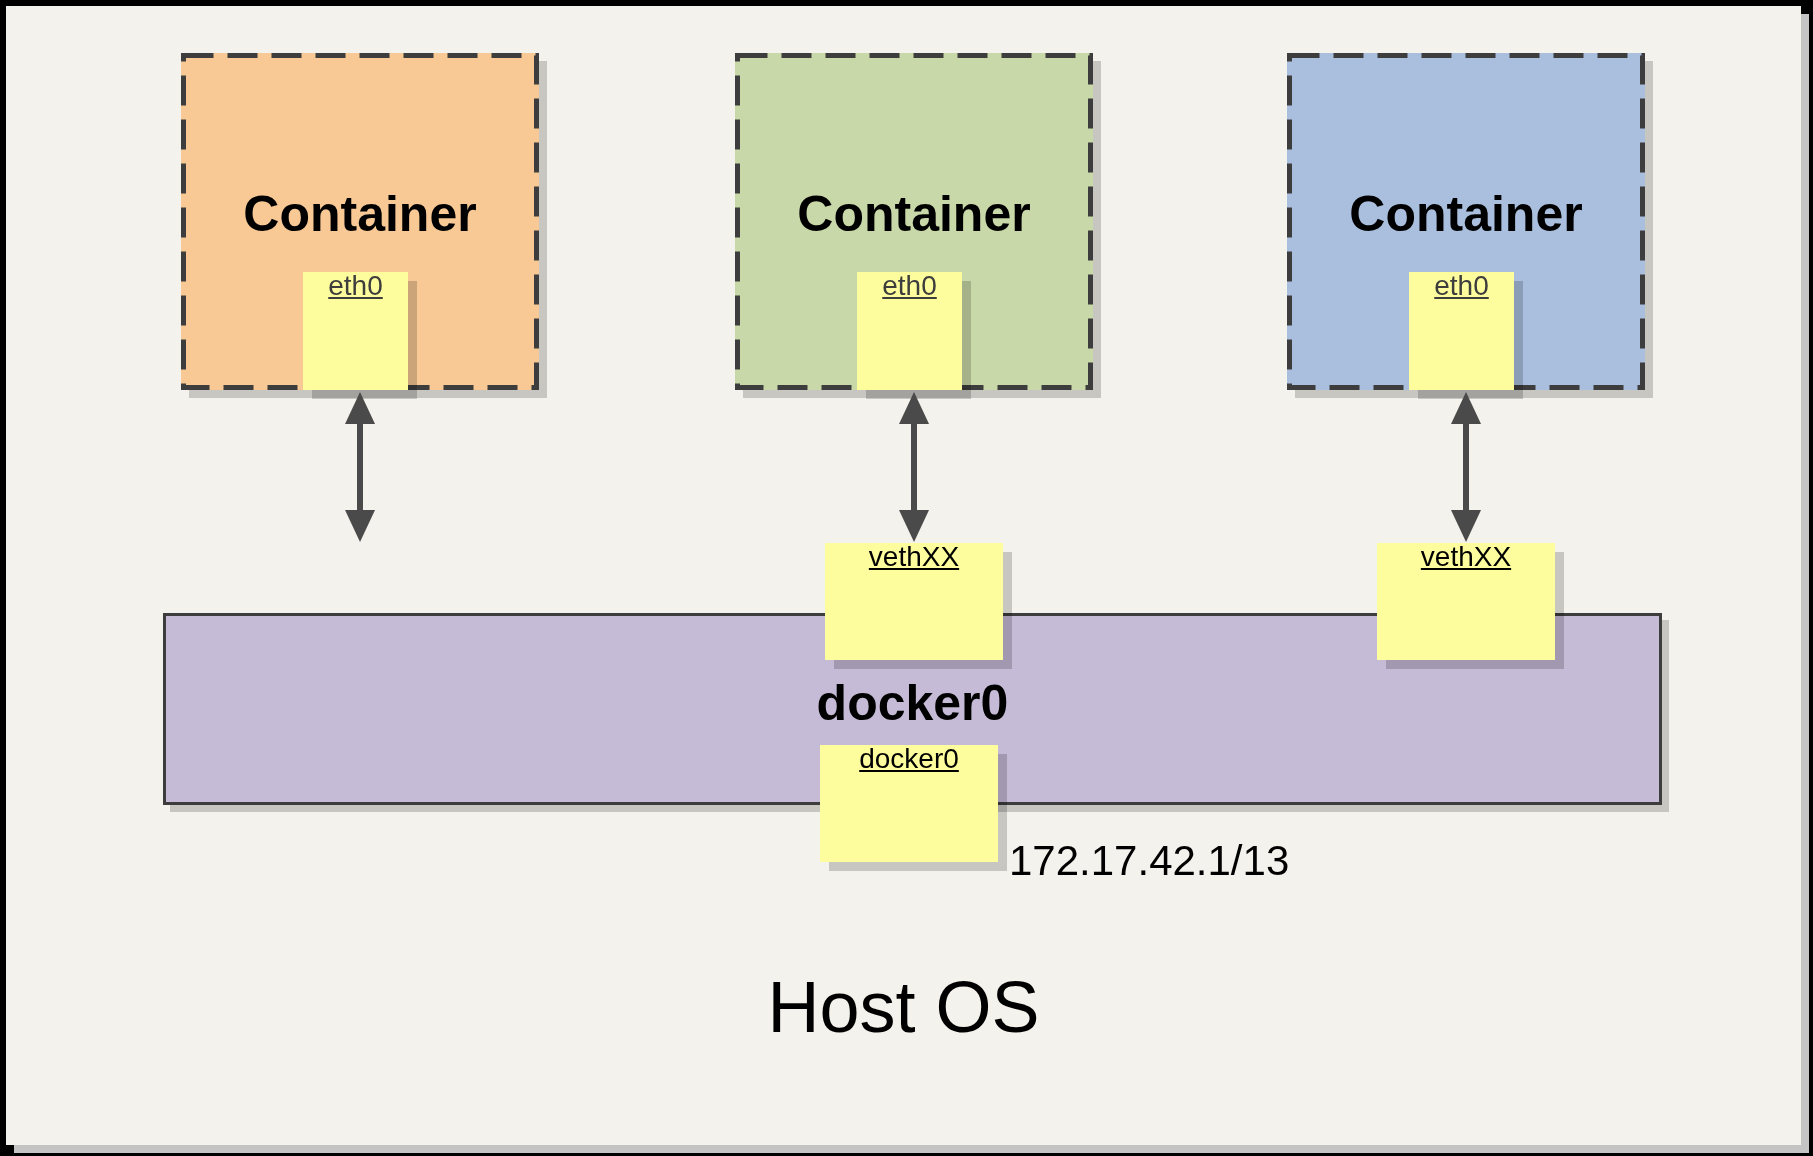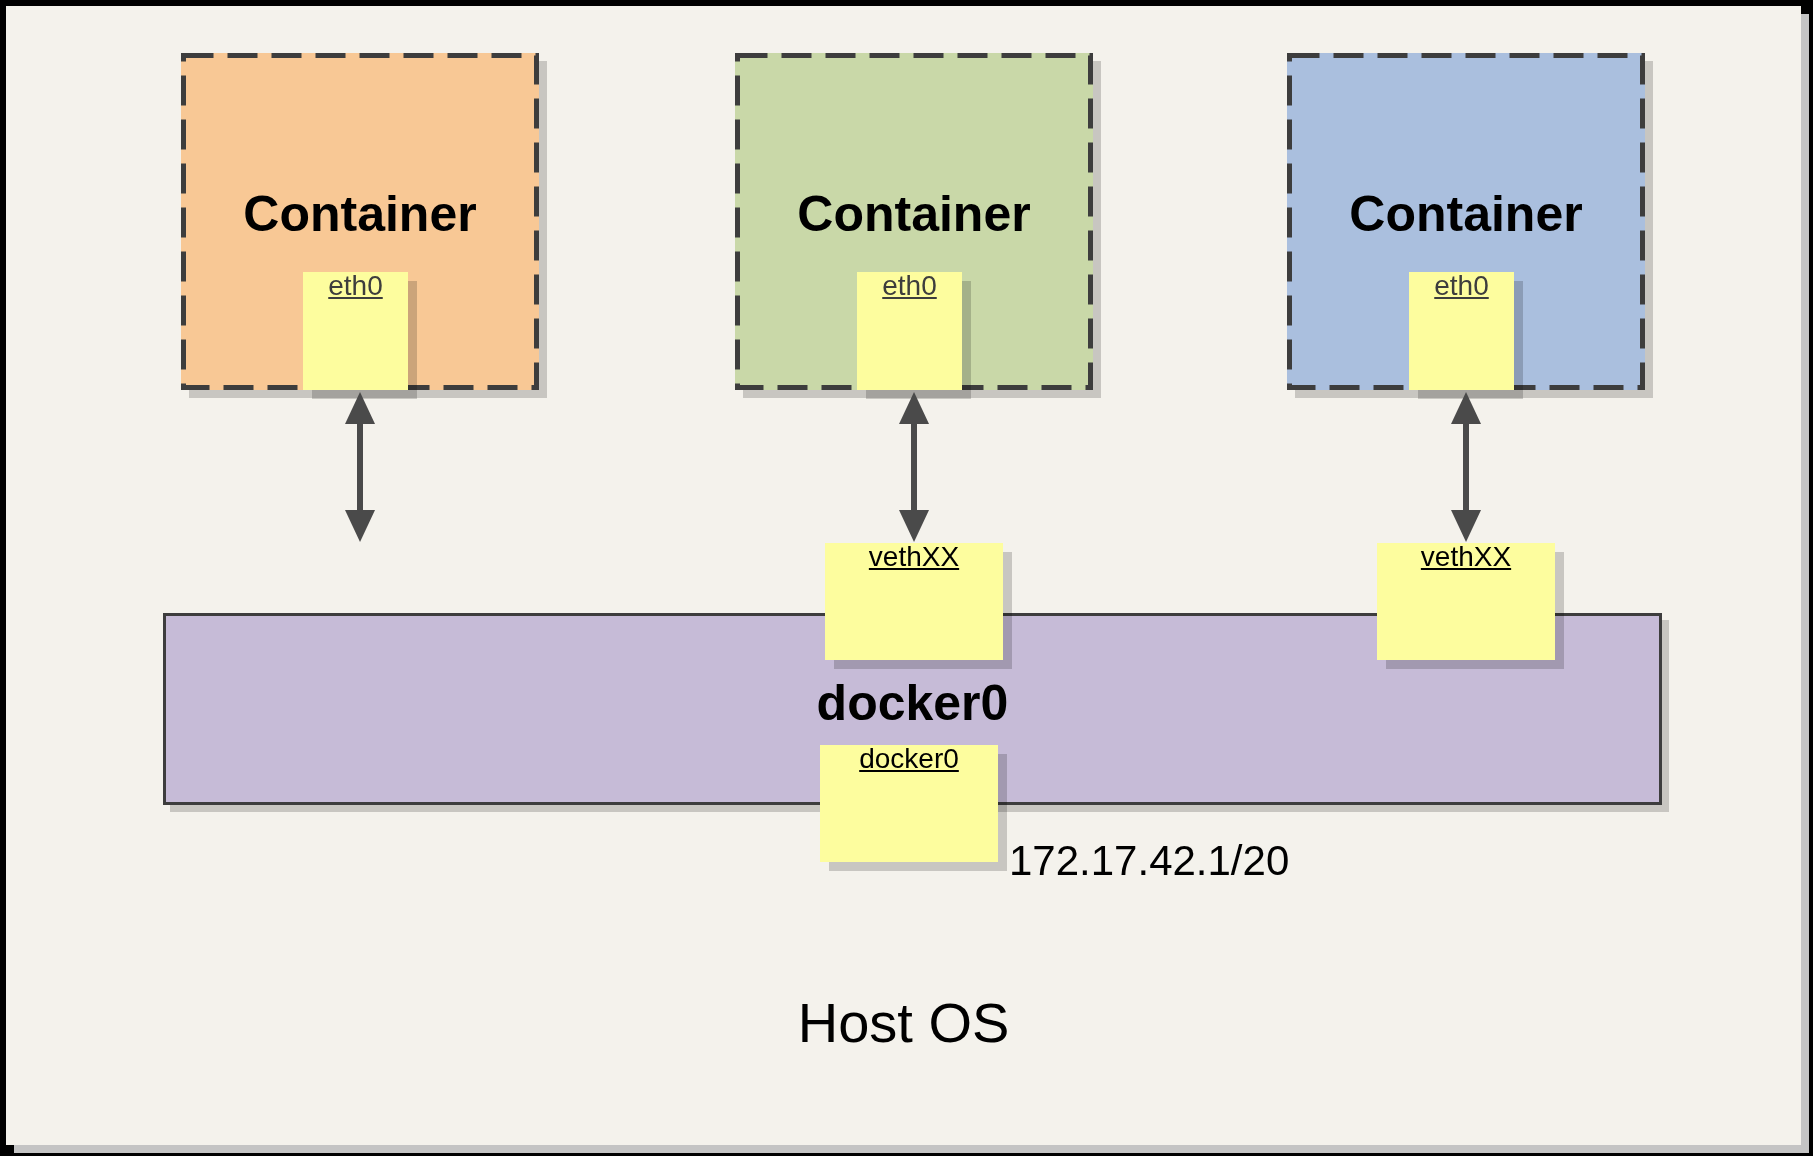--- a/index.html
+++ b/index.html
@@ -61,21 +61,21 @@
     position:absolute;left:157px;top:668px;width:1499px;
     text-align:center;font-size:50px;font-weight:bold;line-height:58px;
     z-index:2;
   }
   .ip-label{
     position:absolute;left:1003px;top:830px;
     font-size:42px;line-height:50px;z-index:2;
   }
   .host-title{
     position:absolute;left:0;right:0;top:950px;
-    text-align:center;font-size:56px;line-height:102px;font-weight:normal;margin-top:16px;
+    text-align:center;font-size:72px;line-height:102px;font-weight:normal;
   }
 </style>
 </head>
 <body>
 
 <div class="stage" style="background-color: rgb(0, 0, 0);">
   <div class="panel" style="background-color: rgb(244, 242, 236);">
 
     <div class="cbox col1" style="background-color: rgb(248, 200, 149); color: rgb(61, 61, 61);">
       <svg class="dash" width="358" height="337" viewBox="0 0 358 337">
@@ -135,18 +135,18 @@
     <div class="note veth-note v2" style="background-color: rgb(253, 253, 158);">
       <span>vethXX</span>
     </div>
     <div class="note veth-note v3" style="background-color: rgb(253, 253, 158);">
       <span>vethXX</span>
     </div>
 
     <div class="note docker0-note" style="background-color: rgb(253, 253, 158);">
       <span>docker0</span>
     </div>
-    <div class="ip-label" style="color: rgb(0, 0, 0);">172.17.42.1/20</div>
+    <div class="ip-label" style="color: rgb(0, 0, 0);">172.17.42.1/13</div>
 
     <div class="host-title" style="color: rgb(0, 0, 0);">Host OS</div>
 
   </div>
 </div>
 
 </body></html>

